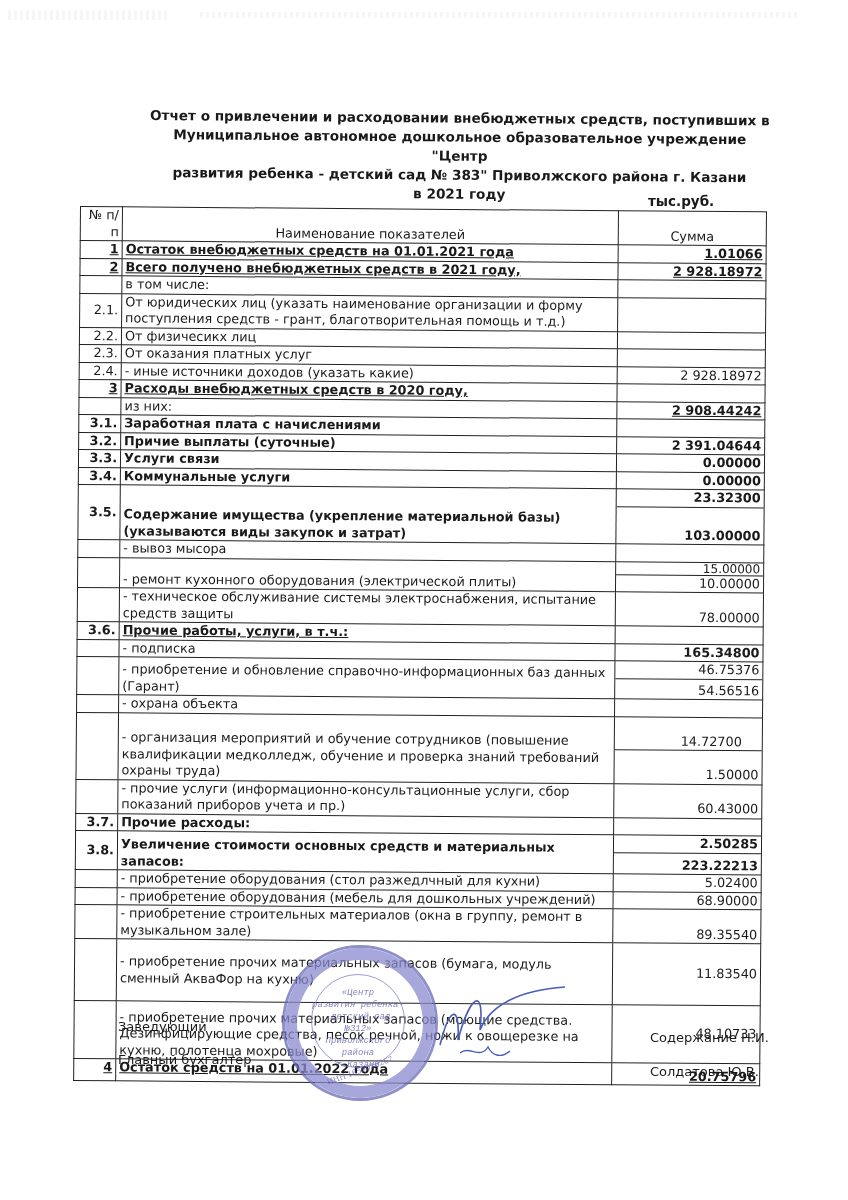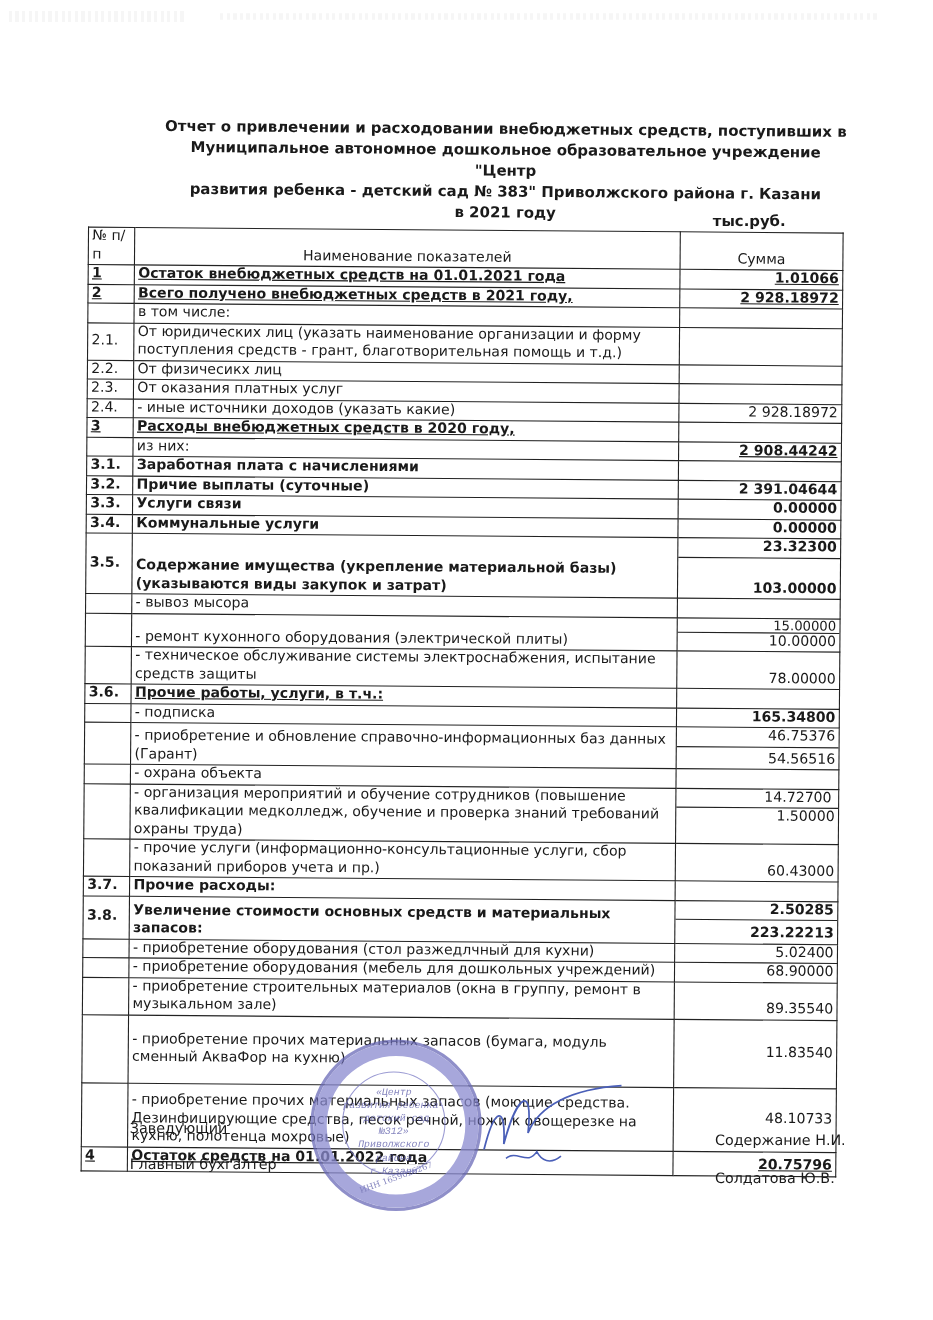--- a/index.html
+++ b/index.html
@@ -30,21 +30,21 @@
     border-collapse: collapse; width: 686px; table-layout: fixed;
     font-size: 12.8px;
   }
   td {
     border: 1.2px solid #222; padding: 0 3px; vertical-align: bottom;
     line-height: 16.5px;
   }
   col.c1 { width: 42px; }
   col.c2 { width: 496px; }
   col.c3 { width: 148px; }
-  td.num { text-align: left; vertical-align: middle; }
+  td.num { text-align: right; vertical-align: middle; }
   td.amt { text-align: right; }
   .b { font-weight: bold; }
   .u { text-decoration: underline; }
   td.hdr-c { text-align: center; }
   .footer-row {
     position: absolute; font-size: 13px;
   }
   .stamp {
     position: absolute; left: 282px; top: 945px; width: 150px; height: 150px;
     border-radius: 50%; border: 3px solid #6a6ab8; opacity: .75;
@@ -202,21 +202,21 @@
     </tr>
     <tr>
       <td class="num"></td>
       <td>- охрана объекта</td>
       <td class="amt"></td>
     </tr>
     <tr>
       <td class="num"></td>
       <td>- организация мероприятий и обучение сотрудников (повышение квалификации медколледж, обучение и проверка знаний требований охраны труда)</td>
       <td class="amt" style="vertical-align:top">
-        <div style="border-bottom:1.2px solid #222;margin:0 -3px;padding:0 6px">14.72700</div>
+        <div style="border-bottom:1.2px solid #222;margin:16px -3px;padding:0 20px">14.72700</div>
         <div style="padding-top:0">1.50000</div>
       </td>
     </tr>
     <tr>
       <td class="num"></td>
       <td>- прочие услуги (информационно-консультационные услуги, сбор показаний приборов учета и пр.)</td>
       <td class="amt">60.43000</td>
     </tr>
     <tr>
       <td class="num b">3.7.</td>

